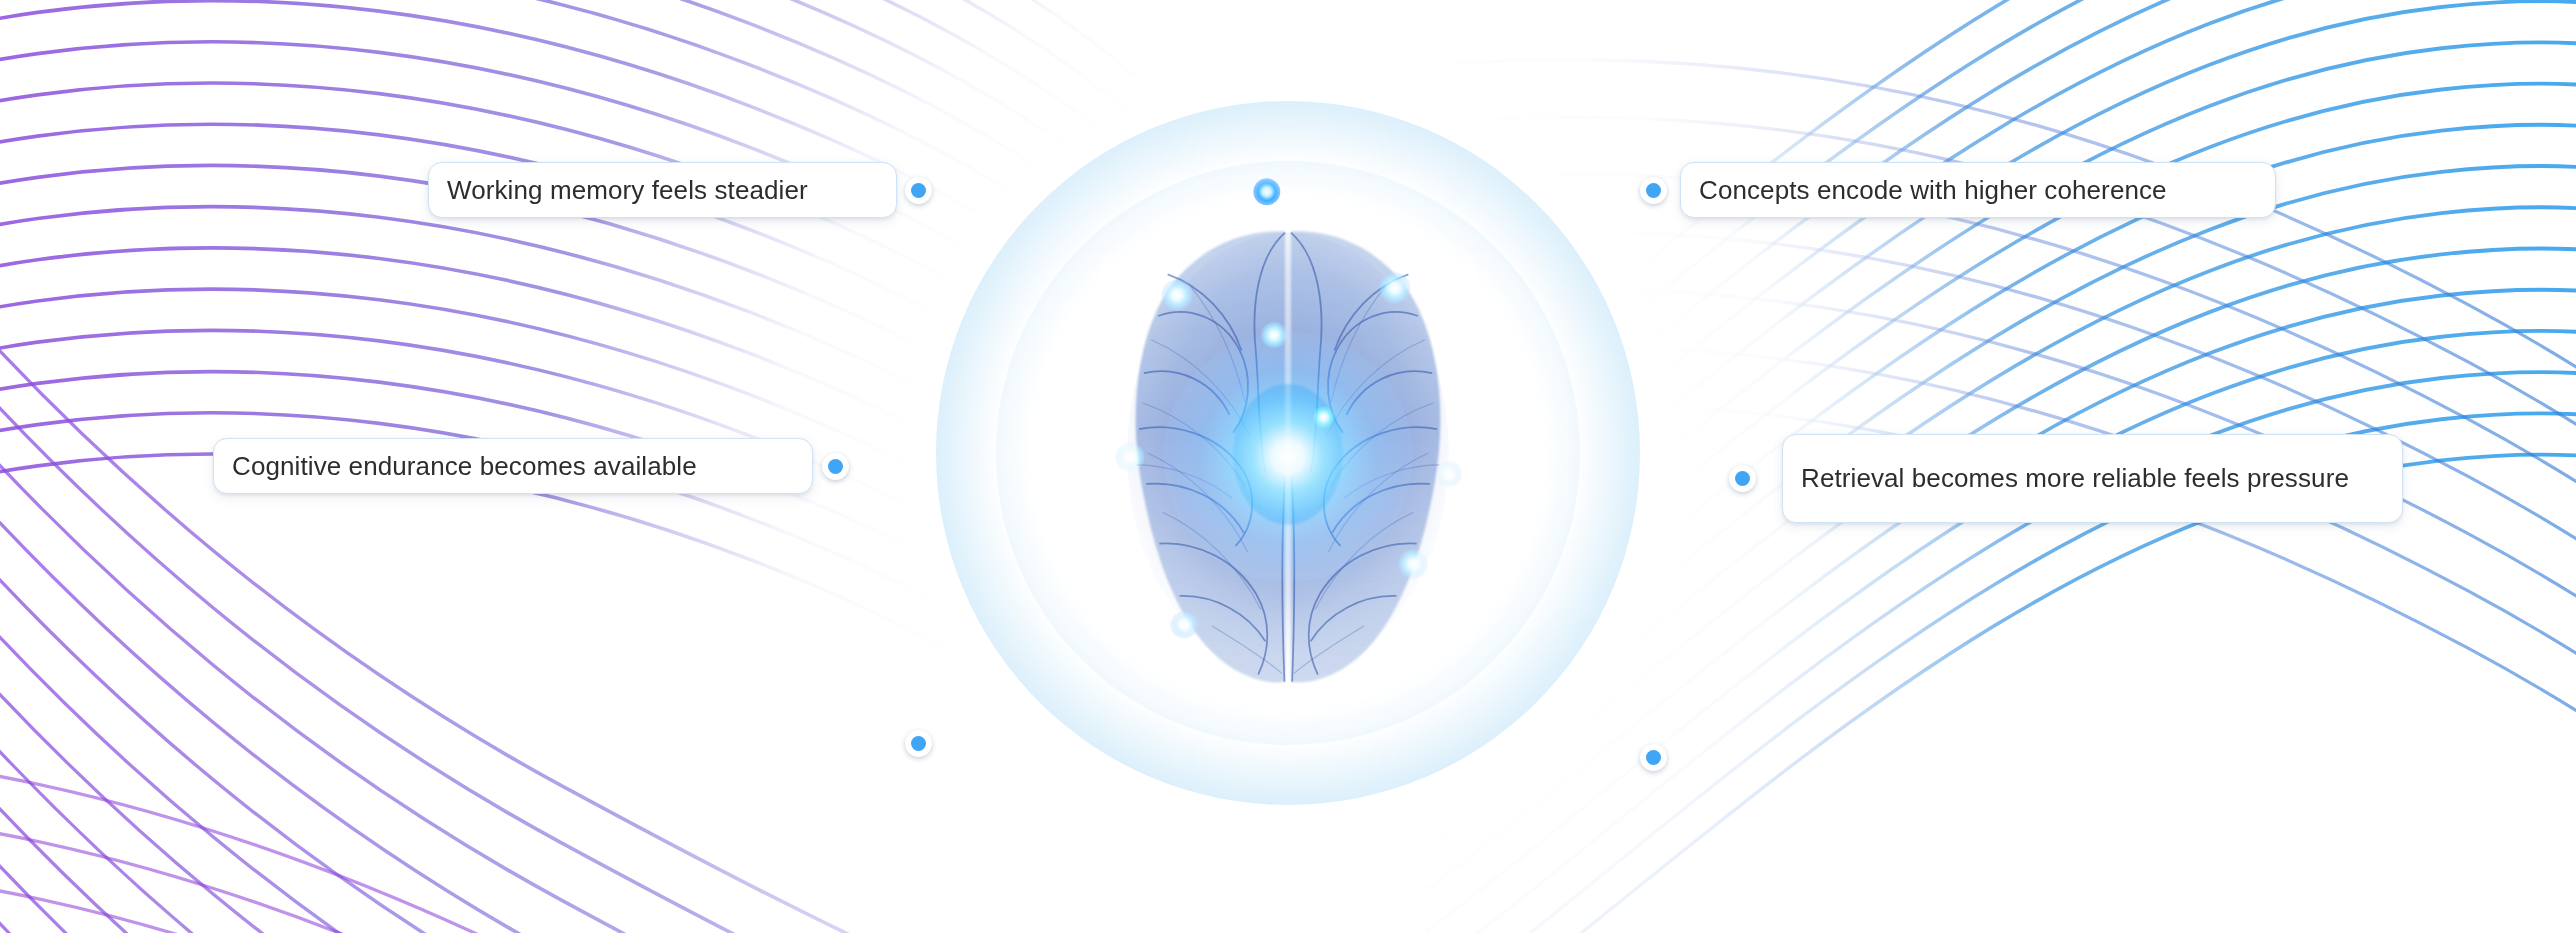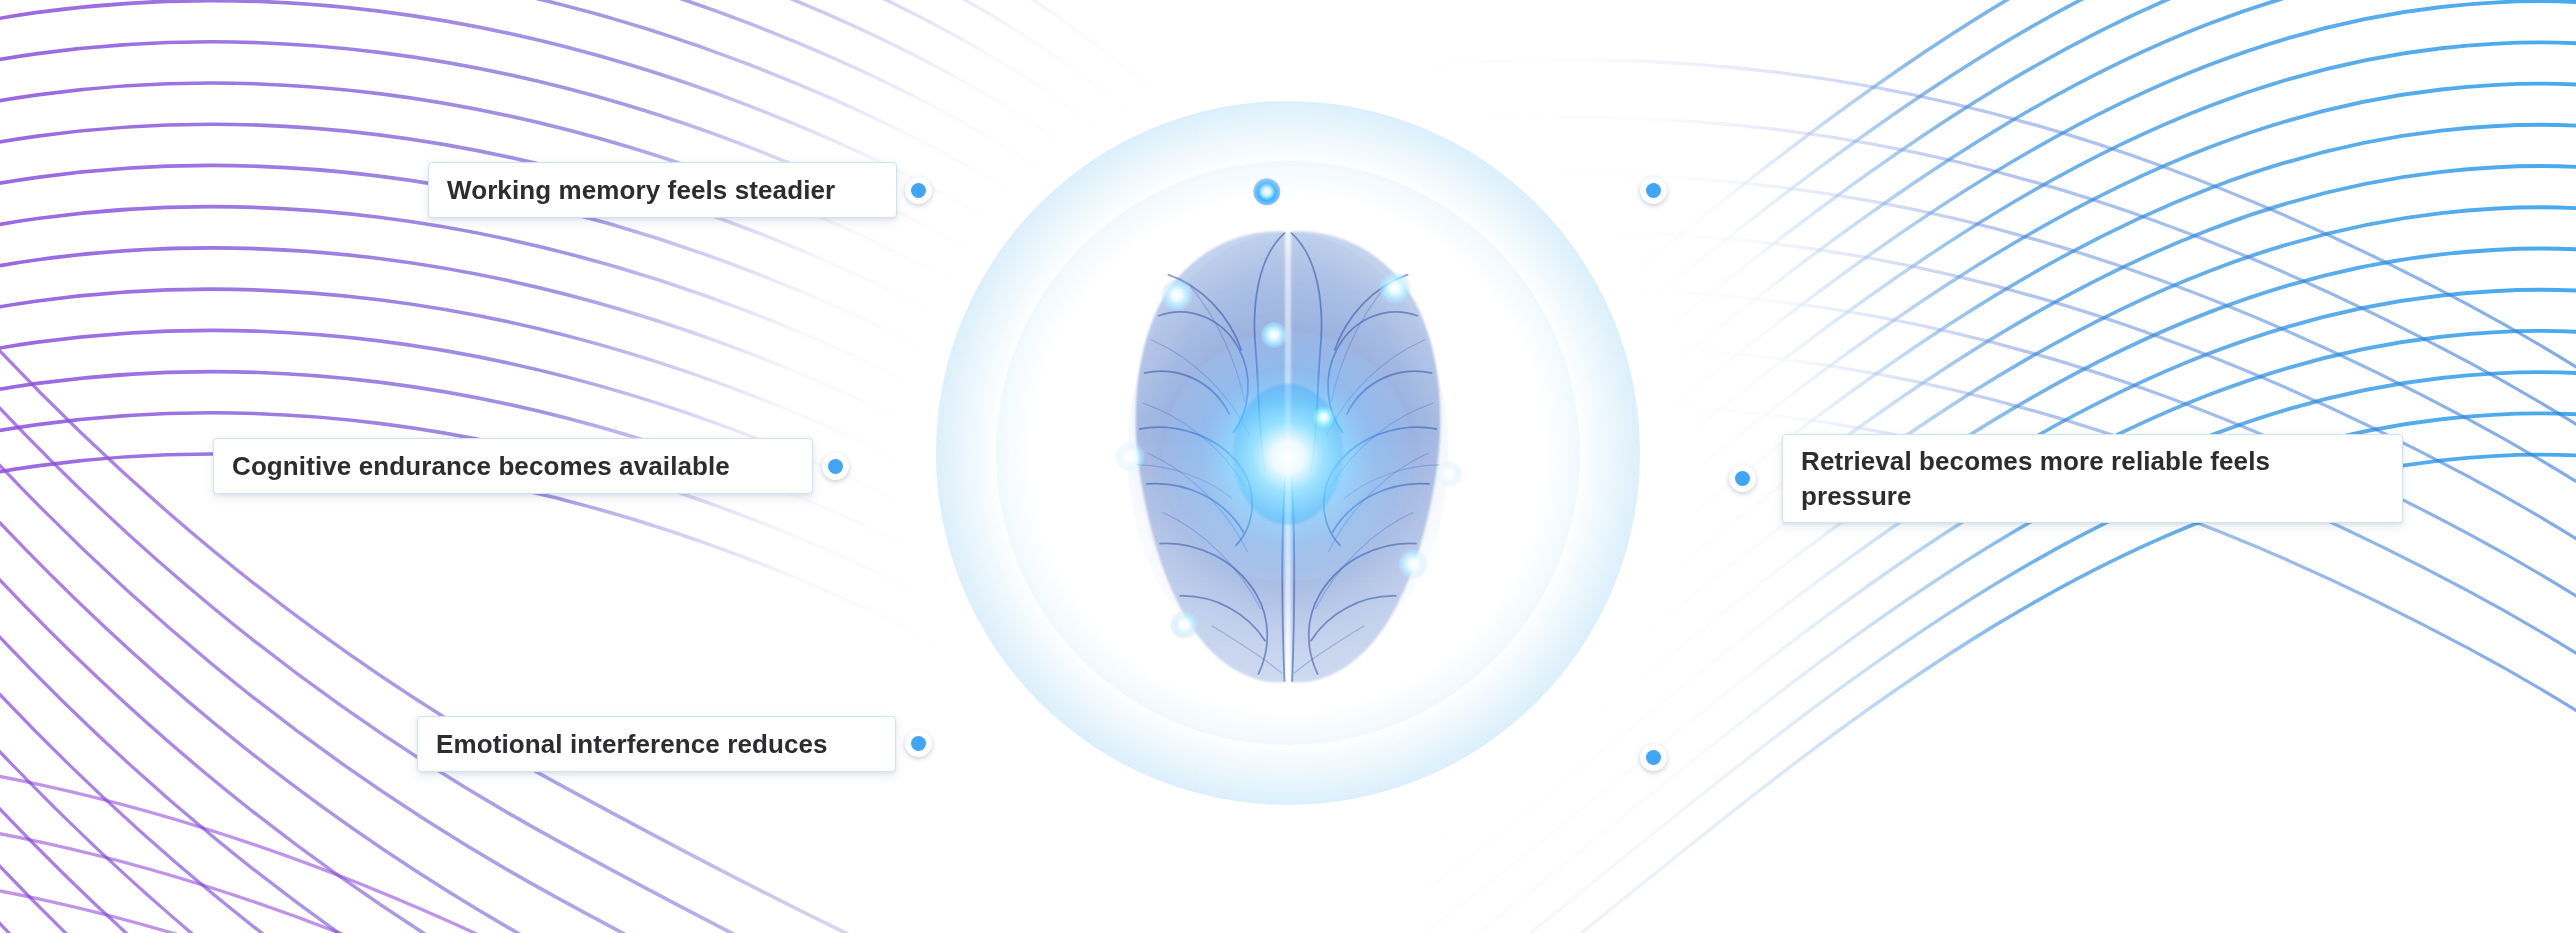--- a/index.html
+++ b/index.html
@@ -60,25 +60,25 @@
   
   .node{position:absolute;border-radius:50%;transform:translate(-50%,-50%);
     background:radial-gradient(circle,#ffffff 0%,#cdefff 22%,#35b4ff 45%,rgba(20,130,255,.55) 65%,rgba(20,130,255,0) 100%);
     mix-blend-mode:screen;}
 
   
   .card{
     position:absolute;
     background:#fff;
     border:1.2px solid #cfe3f6;
-    border-radius:4px;
+    border-radius:14px;
     box-shadow:0 3.6px 10.7px rgba(40,70,110,.10), 0 1.2px 3px rgba(40,70,110,.07);
     padding:12px 18px;
     box-sizing:border-box;
-    display:flex;align-items:center;font-weight:bold;
+    display:flex;align-items:center;
   }
   .card .txt{
     color:#2d2d30;
     font-size:26px;
     line-height:1.33;
     letter-spacing:0.1px;
     font-family:"Liberation Sans",sans-serif;
     white-space:pre-line;
   }
   .dot{
@@ -330,27 +330,27 @@
       <i></i>
     </div>
 
   <div class="card c2">
     <span class="txt">Cognitive endurance becomes available</span>
   </div>
   <div class="dot d2">
       <i></i>
     </div>
 
-  <div class="card c3">
-    <span class="txt">Emotional interference reduces</span>
-  </div>
   <div class="dot d3">
       <i></i>
     </div>
 
+  <div class="card c4">
+    <span class="txt">Concepts encode with higher coherence</span>
+  </div>
   <div class="dot d4">
       <i></i>
     </div>
 
   <div class="card c5">
     <span class="txt">Retrieval becomes more reliable feels pressure</span>
   </div>
   <div class="dot d5">
       <i></i>
     </div>

